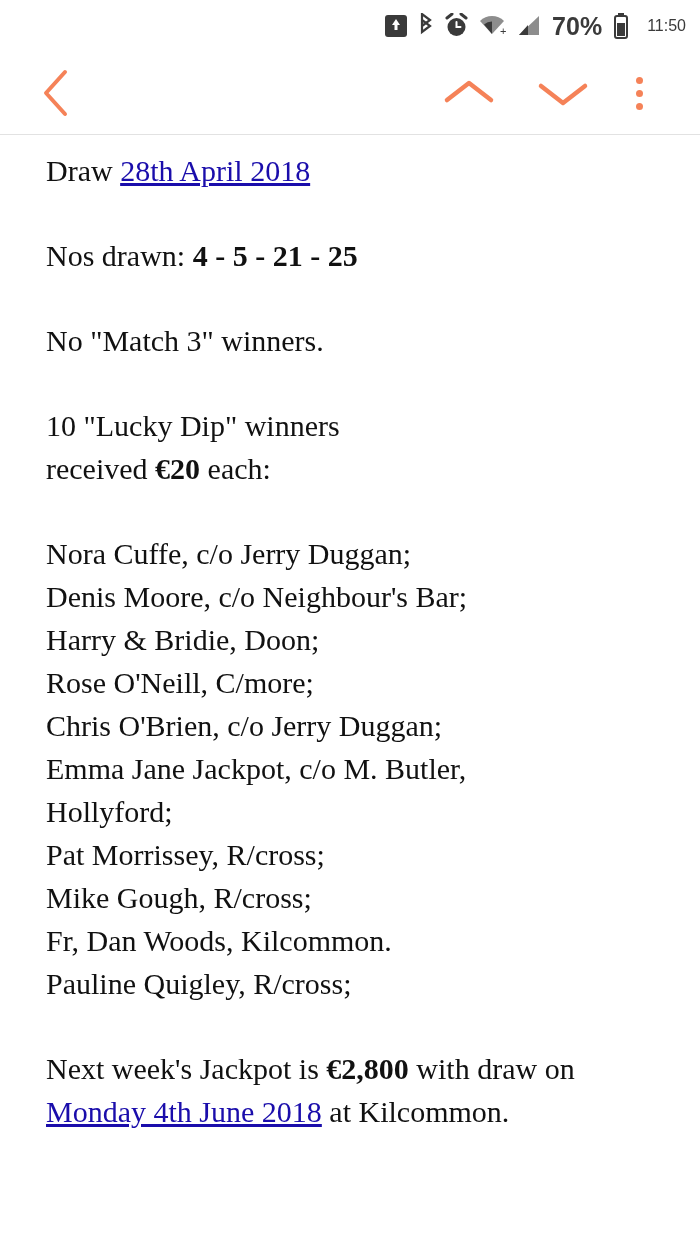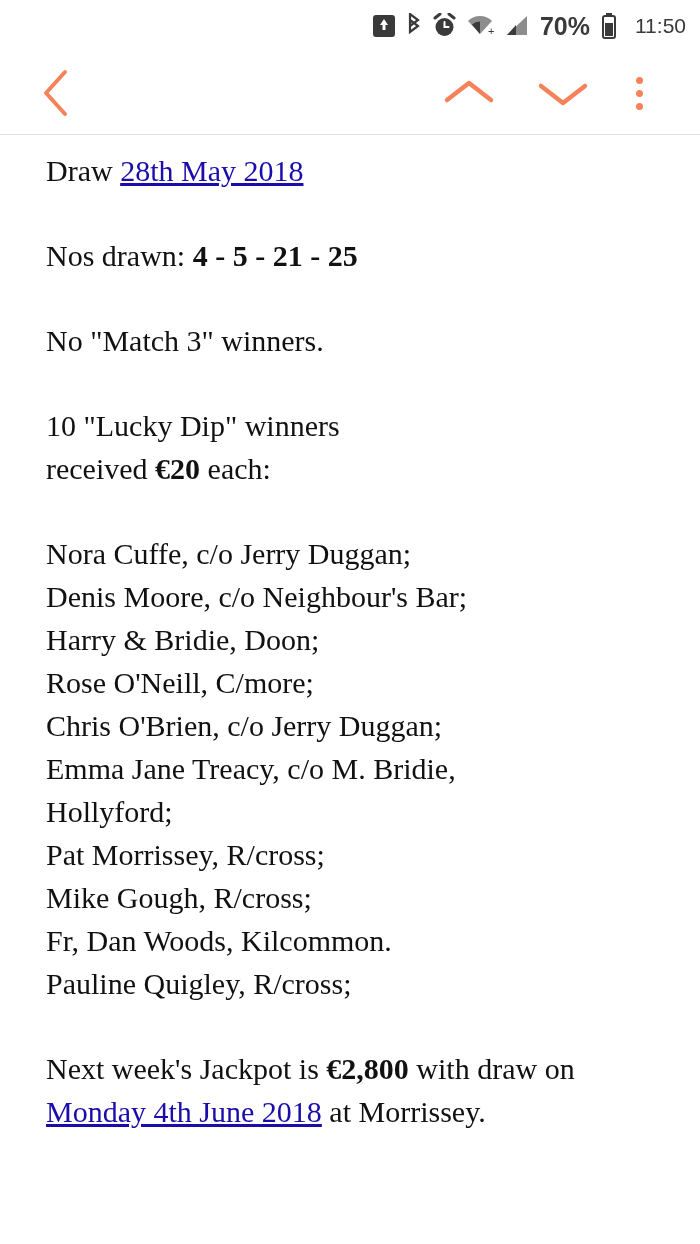--- a/index.html
+++ b/index.html
@@ -36,21 +36,21 @@
   .status-icons svg { display: block; }
   .battery-pct {
     font-size: 25px;
     color: #3a3a3a;
     letter-spacing: 0px;
     margin-left: 2px;
     margin-right: 2px;
     font-weight: bold;
   }
   .clock {
-    font-size: 21px;
+    font-size: 16px;
     color: #3a3a3a;
     margin-left: 9px;
   }
 
   
   .toolbar {
     height: 83px;
     width: 100%;
     background: #ffffff;
     border-bottom: 1px solid #e2e2e2;
@@ -182,21 +182,21 @@
       <span class="dot"></span>
       <span class="dot"></span>
     </div>
   </div>
 </div>
 
 <div class="content">
 
   <p class="para">
     <span>Draw</span>
-    <span class="link">28th May 2018</span>
+    <span class="link">28th April 2018</span>
   </p>
 
   <p class="para">
     <span>Nos drawn:</span>
     <span class="b">4 - 5 - 21 - 25</span>
   </p>
 
 
   <p class="para">No "Match 3" winners.</p>
 
@@ -204,25 +204,25 @@
     <span>10 "Lucky Dip" winners</span><br>
     <span>received </span><span class="b">€20</span><span> each:</span>
   </p>
 
   <div class="winners">
     <div>Nora Cuffe, c/o Jerry Duggan;</div>
     <div>Denis Moore, c/o Neighbour's Bar;</div>
     <div>Harry &amp; Bridie, Doon;</div>
     <div>Rose O'Neill, C/more;</div>
     <div>Chris O'Brien, c/o Jerry Duggan;</div>
-    <div>Emma Jane Treacy, c/o M. Bridie,</div>
+    <div>Emma Jane Jackpot, c/o M. Butler,</div>
     <div>Hollyford;</div>
     <div>Pat Morrissey, R/cross;</div>
     <div>Mike Gough, R/cross;</div>
     <div>Fr, Dan Woods, Kilcommon.</div>
     <div>Pauline Quigley, R/cross;</div>
   </div>
 
   <p class="para tight">
-    <span>Next week's Jackpot is </span><span class="b">€2,800</span><span> with draw on </span><span class="link">Monday 4th June 2018</span><span> at Morrissey.</span>
+    <span>Next week's Jackpot is </span><span class="b">€2,800</span><span> with draw on </span><span class="link">Monday 4th June 2018</span><span> at Kilcommon.</span>
   </p>
 
 </div>
 
 </body></html>

